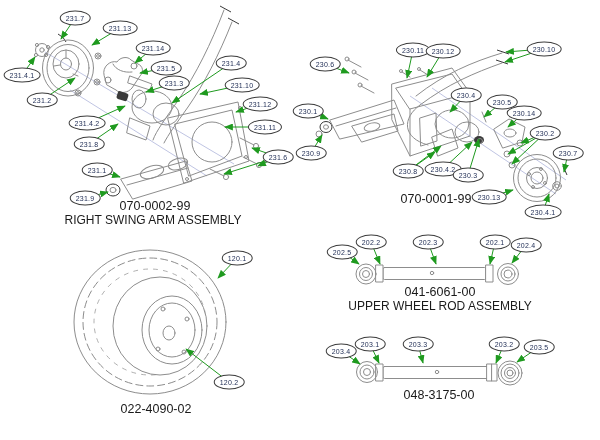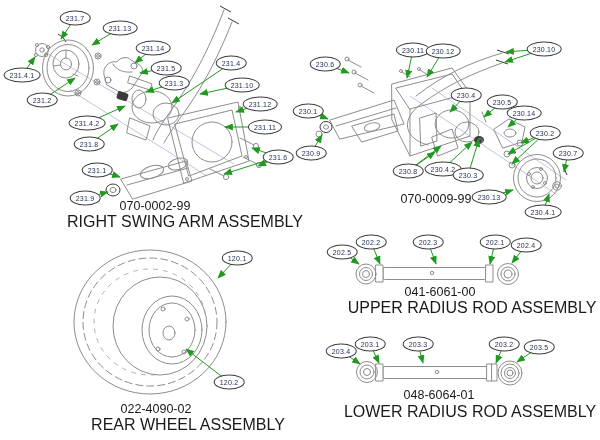--- a/index.html
+++ b/index.html
@@ -17,21 +17,21 @@
     border-radius:50%;
     font-size:7px;
     line-height:1;
     padding:3px 5px;
     white-space:nowrap;
     letter-spacing:0.2px;
   }
   .titles{position:absolute;left:0;top:0;width:600px;height:440px;z-index:5;pointer-events:none;}
   .pn,.cap{position:absolute;transform:translateX(-50%);white-space:nowrap;}
   .pn{font-size:12.5px;}
-  .cap{font-size:16px;margin-left:32px;}
+  .cap{font-size:12px;}
   
   .art{fill:none;stroke-width:1;stroke-linejoin:round;stroke-linecap:round;}
   .fillwhite{fill:#fff;}
   .axis{fill:none;stroke-width:0.7;}
   .dark{fill:none;stroke-width:1;}
   .leader{stroke-width:1;fill:none;}
 </style>
 <style>#canvas{background:#ffffff}.art{stroke:#8d8d8d}.dark{stroke:#3a3a3a}.filldark{fill:#3a3a3a}.axis{stroke:#a3abd6}.leader{stroke:#1f9a1f}.callout{color:#1c2a52;border-color:#3c3c3c}.titles{color:#1a1a1a}</style></head>
 <body>
 
@@ -361,22 +361,20 @@
       <div class="callout" style="left: 341px; top: 351px;">203.4</div>
       <div class="callout" style="left: 370px; top: 344px;">203.1</div>
       <div class="callout" style="left: 418px; top: 344px;">203.3</div>
       <div class="callout" style="left: 504px; top: 344px;">203.2</div>
       <div class="callout" style="left: 539px; top: 347px;">203.5</div>
     </div>
 
   <div class="titles">
     <div class="pn" style="left:155px;top:199px">070-0002-99</div>
     <div class="cap" style="left:153px;top:213px">RIGHT SWING ARM ASSEMBLY</div>
-    <div class="pn" style="left:436px;top:192px">070-0009-99</div>
+    <div class="pn" style="left:436px;top:192px">070-0001-99</div>
     <div class="pn" style="left:156px;top:402px">022-4090-02</div>
-    <div class="cap" style="left:156px;top:416px">REAR WHEEL ASSEMBLY</div>
     <div class="pn" style="left:440px;top:285px">041-6061-00</div>
-    <div class="cap" style="left:440px;top:299px">UPPER RADIUS ROD ASSEMBLY</div>
-    <div class="pn" style="left:439px;top:388px">048-6064-01</div>
-    <div class="cap" style="left:438px;top:403px">LOWER RADIUS ROD ASSEMBLY</div>
+    <div class="cap" style="left:440px;top:299px">UPPER WHEEL ROD ASSEMBLY</div>
+    <div class="pn" style="left:439px;top:388px">048-3175-00</div>
   </div>
 
 </div>
 
 </body></html>

